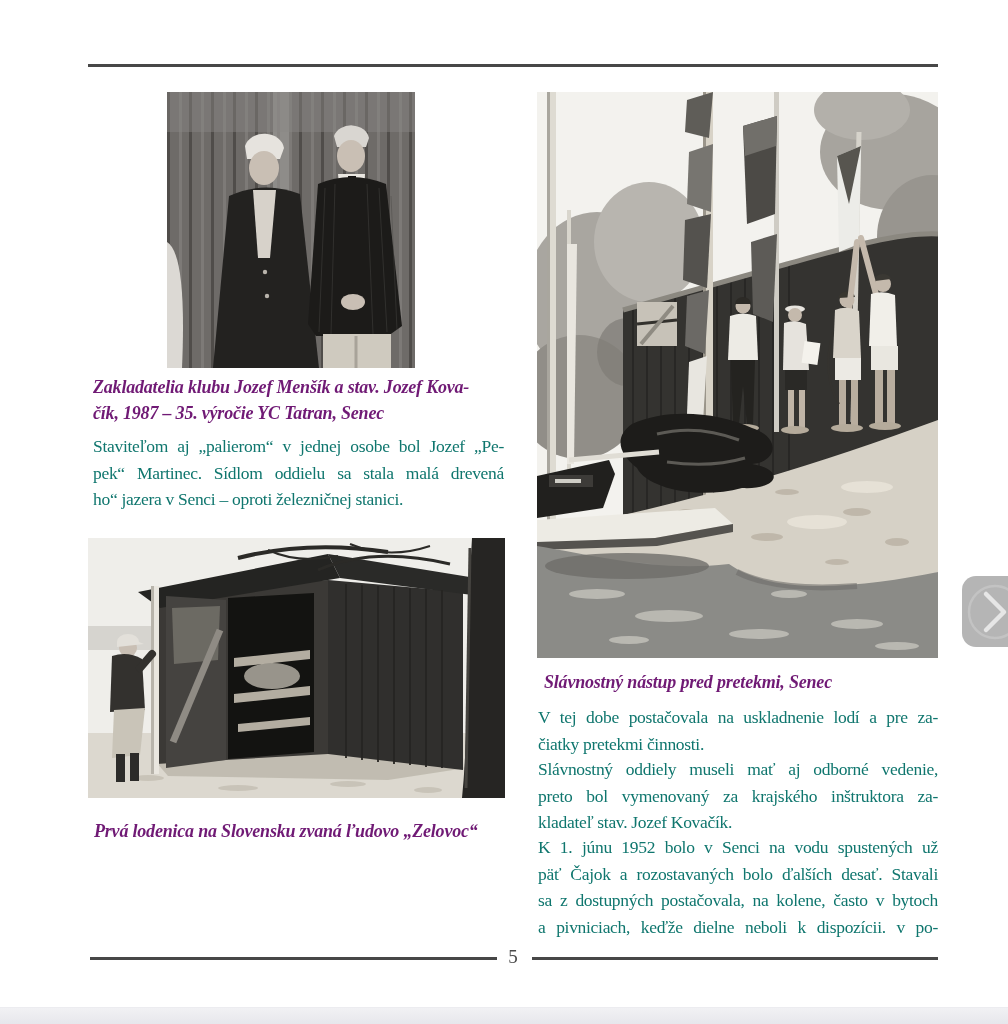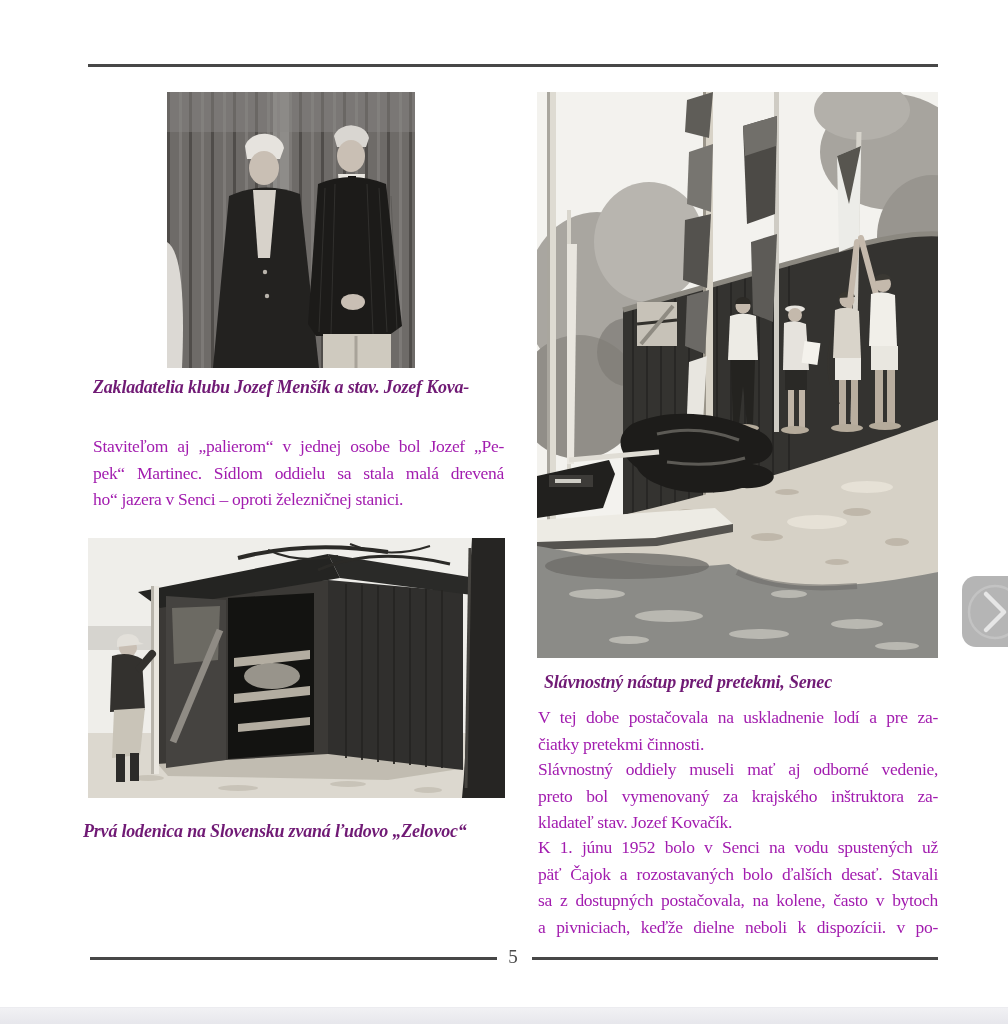--- a/index.html
+++ b/index.html
@@ -12,21 +12,21 @@
 
   .photo { position:absolute; overflow:hidden; background:#777; }
   .photo svg { display:block; width:100%; height:100%; }
 
   .caption {
     position:absolute; font-style:italic; font-weight:700;
     font-size:18px; line-height:26px; color:#701a75; letter-spacing:-0.2px;
   }
   .bodytext {
     position:absolute; font-size:17.5px; line-height:26.5px;
-    color:#a21caf; letter-spacing:-0.3px;
+    color:#0f766e; letter-spacing:-0.3px;
   }
   .tline { text-align:justify; text-align-last:justify; }
   .tline-last { text-align-last:left; }
   .caption .tline { text-align:left; text-align-last:left; }
 
   .page-number {
     position:absolute; left:489px; top:946px; width:48px;
     text-align:center; font-size:19px; color:#4a4a4a;
   }
 
@@ -84,20 +84,21 @@
         <line x1="224" y1="104" x2="230" y2="238"></line>
       </g>
       <ellipse cx="186" cy="210" rx="12" ry="8" fill="#c9bfb4"></ellipse>
       <rect x="156" y="242" width="68" height="34" fill="#cfcabf"></rect>
       <line x1="189" y1="244" x2="189" y2="276" stroke="#a8a399" stroke-width="3"></line>
     </svg>
   </div>
 
   <div class="caption" style="left:93px; top:374px; width:414px;">
       <div class="tline">Zakladatelia klubu Jozef Menšík a stav. Jozef Kova-</div>
+      <div class="tline tline-last">čík, 1987 – 35. výročie YC Tatran, Senec</div>
     </div>
 
   <div class="bodytext" style="left:93px; top:433px; width:411px;">
       <div class="tline">Staviteľom aj „palierom“ v jednej osobe bol Jozef „Pe-</div>
       <div class="tline">pek“ Martinec. Sídlom oddielu sa stala malá drevená</div>
       <div class="tline tline-last">ho“ jazera v Senci – oproti železničnej stanici.</div>
     </div>
 
   <div class="photo" style="left:88px; top:538px; width:417px; height:260px; background:#efeeea;">
     <svg viewBox="0 0 417 260" preserveAspectRatio="none">
@@ -156,21 +157,21 @@
       <line x1="382" y1="10" x2="378" y2="250" stroke="#45433f" stroke-width="3"></line>
       <g stroke="#2b2a27" fill="none">
         <path d="M150,20 Q220,2 300,14" stroke-width="4"></path>
         <path d="M230,32 Q285,8 362,26" stroke-width="3"></path>
         <path d="M262,6 Q300,22 342,8" stroke-width="2"></path>
         <path d="M180,12 Q210,26 250,18" stroke-width="2"></path>
       </g>
     </svg>
   </div>
 
-  <div class="caption" style="left:83px; top:818px; width:414px;">
+  <div class="caption" style="left:94px; top:818px; width:414px;">
       <div class="tline tline-last">Prvá lodenica na Slovensku zvaná ľudovo „Zelovoc“</div>
     </div>
 
   <div class="photo" style="left:537px; top:92px; width:401px; height:566px; background:#f3f2ee;">
     <svg viewBox="0 0 401 566" preserveAspectRatio="none">
       <defs>
         <clipPath id="hutclip">
           <path d="M86,218 L250,172 C300,158 360,140 401,142 L401,432 L86,432 Z"></path>
         </clipPath>
       </defs>

